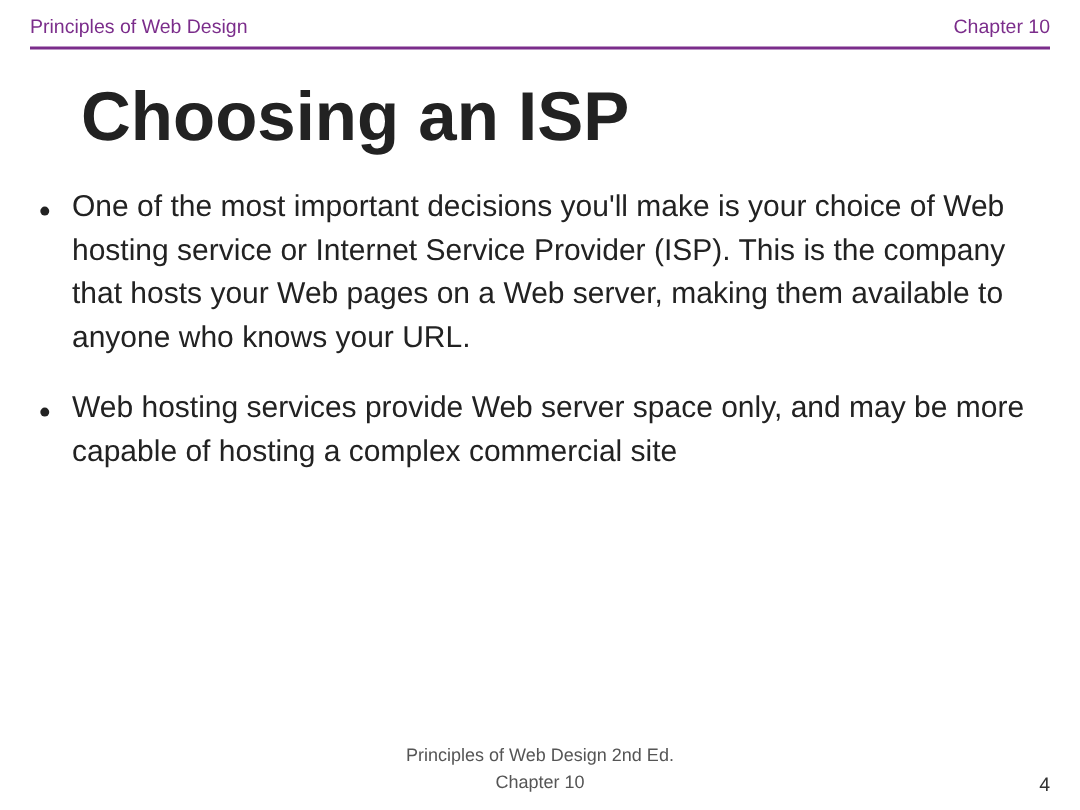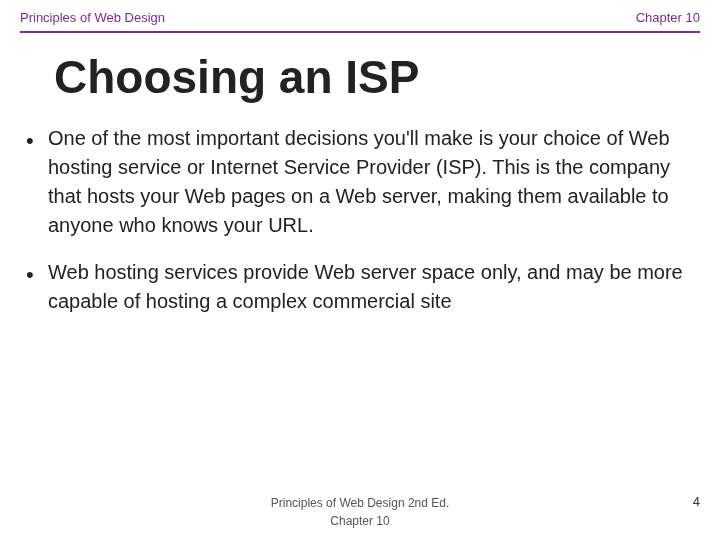--- a/index.html
+++ b/index.html
@@ -86,21 +86,21 @@
     }
 
     .bullet-text {
       flex: 1;
     }
 
     .footer {
       border-top: none;
       display: flex;
       justify-content: space-between;
-      align-items: flex-start;
+      align-items: flex-end;
       padding: 8px 20px 10px 20px;
     }
 
     .footer-center {
       flex: 1;
       text-align: center;
       font-size: 12px;
       color: #555555;
       line-height: 1.5;
     }

